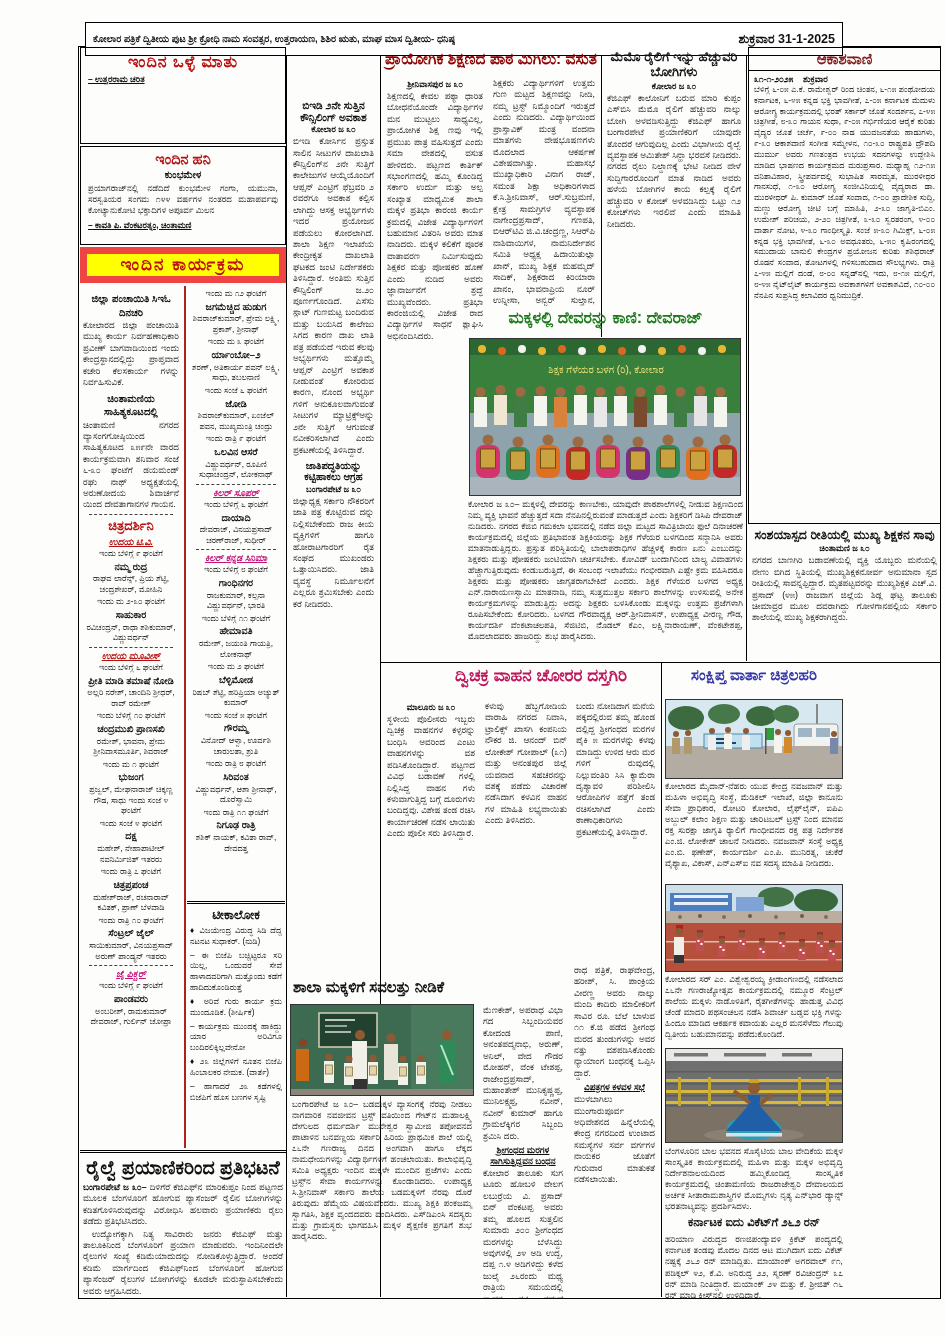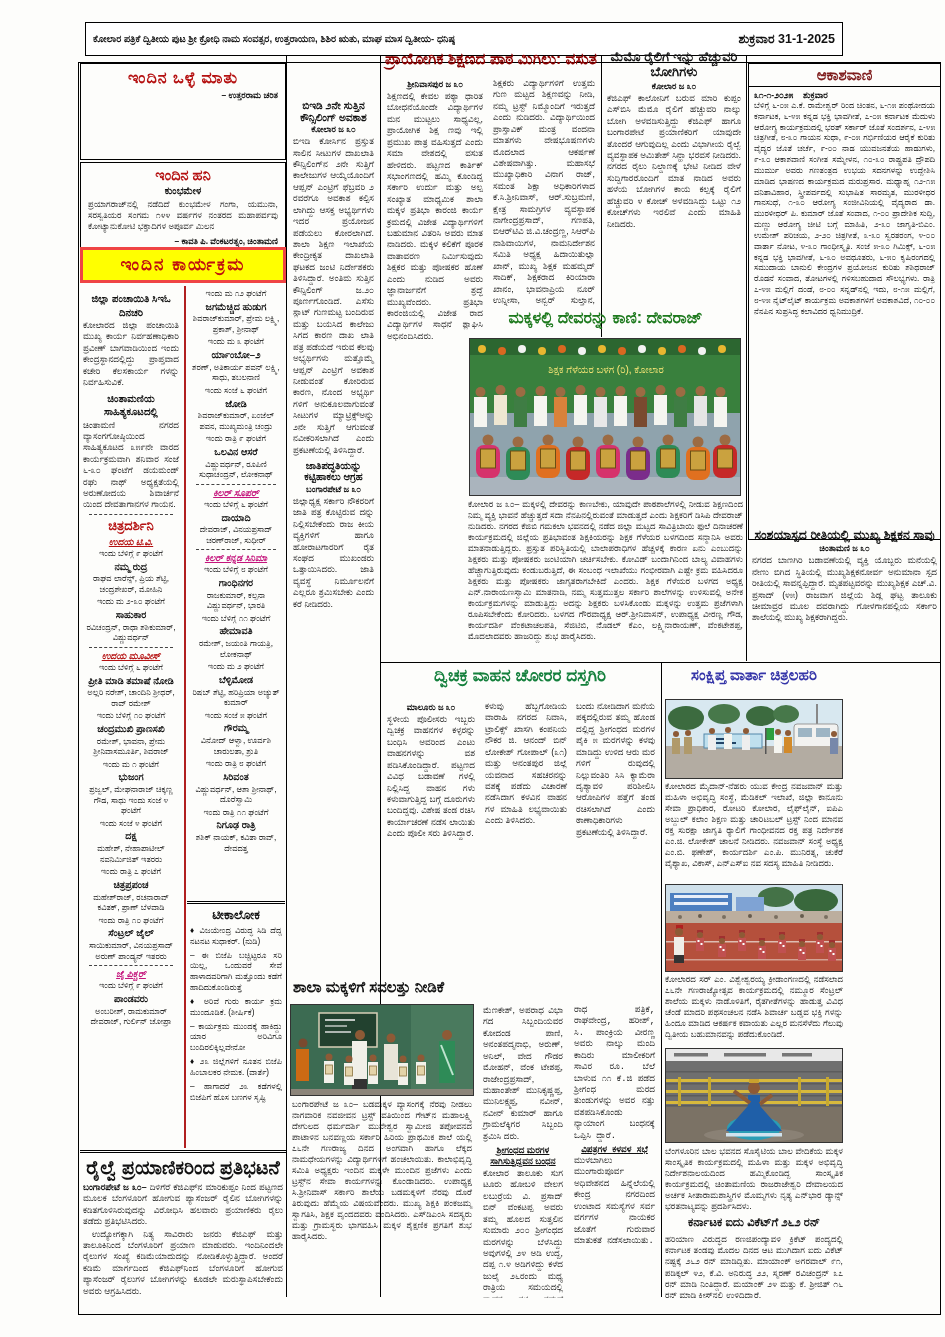--- a/index.html
+++ b/index.html
@@ -1,30 +1,30 @@
 <!DOCTYPE html>
 <html><head>
 <meta charset="utf-8">
 <style>
   html,body{margin:0;padding:0;}
   body{width:945px;height:1337px;position:relative;background:#fdfdfb;
        font-family:"Liberation Sans","DejaVu Sans",sans-serif;color:#111;}
   *{box-sizing:border-box;}
   .blk{position:absolute;overflow:hidden;}
-  .frame{border:1.6px solid #000;margin-top:16px;}
+  .frame{border:1.6px solid #000;}
   .vrule{position:absolute;background:#000;width:1px;}
   .vrule.red{background:#b02020;width:1.5px;}
   .hrule{position:absolute;background:#000;height:1px;}
   .j{font-size:8.8px;line-height:1.3;text-align:justify;}
   .sm{font-size:8.2px;line-height:1.32;text-align:justify;}
   .dl{font-size:8.4px;font-weight:bold;text-align:center;margin:1px 0;}
-  .attr{font-size:8.4px;font-weight:bold;text-align:right;margin-top:3px;}
+  .attr{font-size:8.4px;font-weight:bold;margin-top:3px;text-decoration:underline;}
   .red-head{color:#b51111;font-weight:bold;text-align:center;}
   .box-head{font-size:16px;letter-spacing:1px;margin:4px 0 2px;}
-  .banner{background:#ffff00;border:3px solid #ef4444;display:flex;align-items:center;justify-content:center;}
+  .banner{background:#ffff00;border:7px solid #ef4444;display:flex;align-items:center;justify-content:center;}
   .banner span{color:#c01010;font-weight:bold;font-size:17px;letter-spacing:2px;}
   .prog-head{font-size:10px;font-weight:bold;text-align:center;line-height:1.35;margin:3px 0 1px;}
   .chan{font-weight:bold;text-align:center;font-size:9.3px;text-decoration:underline;margin:3px 0 1px;font-style:italic;}
   .chan.red{color:#b51111;} .chan.pink{color:#c4157c;}
   .time{font-size:8.2px;text-align:center;line-height:1.3;}
   .mtitle{font-size:9.5px;font-weight:bold;text-align:center;line-height:1.35;margin:1px 0;}
   .cast{font-size:8.2px;text-align:center;line-height:1.28;margin-bottom:2px;}
   .dash{border-top:1.4px dashed #444;margin:3px 6px;}
   .headline{font-weight:bold;text-align:center;line-height:1.15;}
   .usub{font-size:8.8px;font-weight:bold;text-decoration:underline;text-align:center;margin:3px 0 1px;}
@@ -229,21 +229,21 @@
       <use href="#se" x="96" y="98" fill="#c62828"></use>
       <use href="#se" x="126" y="96" fill="#d6336c"></use>
       <use href="#se" x="156" y="98" fill="#7b2d8b"></use>
       <use href="#se" x="186" y="96" fill="#2e8b57"></use>
       <use href="#se" x="216" y="98" fill="#e07020"></use>
       <use href="#se" x="243" y="96" fill="#c62828"></use>
   </svg>
 </div>
 <div class="blk caption" style="left:466px;top:499px;width:279px;height:162px;padding:0 2px;">ಕೋಲಾರ ಜ ೩೦– ಮಕ್ಕಳಲ್ಲಿ ದೇವರನ್ನು ಕಾಣಬೇಕು, ಯಾವುದೇ ಪಾಠಶಾಲೆಗಳಲ್ಲಿ ನೀಡುವ ಶಿಕ್ಷಣದಿಂದ ನಿಮ್ಮ ವ್ಯಕ್ತಿ ಭಾವನೆ ಹೆಚ್ಚುತ್ತದೆ ಸದಾ ನೆನಪಿನಲ್ಲಿರುವಂತೆ ಮಾಡುತ್ತದೆ ಎಂದು ಶಿಕ್ಷಕರಿಗೆ ಡಿಸಿಪಿ ದೇವರಾಜ್ ನುಡಿದರು. ನಗರದ ಕೆಜಿಬಿ ಗಮಕಲಾ ಭವನದಲ್ಲಿ ನಡೆದ ಜಿಲ್ಲಾ ಮಟ್ಟದ ಸಾವಿತ್ರಿಬಾಯಿ ಫುಲೆ ದಿನಾಚರಣೆ ಕಾರ್ಯಕ್ರಮದಲ್ಲಿ ಜಿಲ್ಲೆಯ ಪ್ರತಿಭಾವಂತ ಶಿಕ್ಷಕಿಯರನ್ನು ಶಿಕ್ಷಕ ಗೆಳೆಯರ ಬಳಗದಿಂದ ಸನ್ಮಾನಿಸಿ ಅವರು ಮಾತನಾಡುತ್ತಿದ್ದರು. ಪ್ರಸ್ತುತ ಪರಿಸ್ಥಿತಿಯಲ್ಲಿ ಬಾಲಾಪರಾಧಿಗಳ ಹೆಚ್ಚಳಕ್ಕೆ ಕಾರಣ ಏನು ಎಂಬುದನ್ನು ಶಿಕ್ಷಕರು ಮತ್ತು ಪೋಷಕರು ಜಂಟಿಯಾಗಿ ಚರ್ಚಿಸಬೇಕು. ಕೋವಿಡ್ ಬಂದಾಗಿನಿಂದ ಬಾಲ್ಯ ವಿವಾಹಗಳು ಹೆಚ್ಚಾಗುತ್ತಿರುವುದು ಕಂಡುಬರುತ್ತಿದೆ, ಈ ಸಂಬಂಧ ಇಲಾಖೆಯು ಗಂಭೀರವಾಗಿ ಎಷ್ಟೇ ಕ್ರಮ ವಹಿಸಿದರೂ ಶಿಕ್ಷಕರು ಮತ್ತು ಪೋಷಕರು ಜಾಗೃತರಾಗಬೇಕಿದೆ ಎಂದರು. ಶಿಕ್ಷಕ ಗೆಳೆಯರ ಬಳಗದ ಅಧ್ಯಕ್ಷ ಎನ್.ನಾರಾಯಣಸ್ವಾಮಿ ಮಾತನಾಡಿ, ನಮ್ಮ ಸುತ್ತಮುತ್ತಲ ಸರ್ಕಾರಿ ಶಾಲೆಗಳನ್ನು ಉಳಿಸುವಲ್ಲಿ ಅನೇಕ ಕಾರ್ಯಕ್ರಮಗಳನ್ನು ಮಾಡುತ್ತಿದ್ದು ಅದನ್ನು ಶಿಕ್ಷಕರು ಬಳಸಿಕೊಂಡು ಮಕ್ಕಳನ್ನು ಉತ್ತಮ ಪ್ರಜೆಗಳಾಗಿ ರೂಪಿಸಬೇಕೆಂದು ಕೋರಿದರು. ಬಳಗದ ಗೌರವಾಧ್ಯಕ್ಷ ಆರ್.ಶ್ರೀನಿವಾಸನ್, ಉಪಾಧ್ಯಕ್ಷ ವೀರಣ್ಣ ಗೌಡ, ಕಾರ್ಯದರ್ಶಿ ವೆಂಕಟಾಚಲಪತಿ, ಸೆಜಿಟಿಬಿ, ನೆೊಡಲ್ ಕೆಎಂ, ಲಕ್ಷ್ಮಿನಾರಾಯಣ್, ವೆಂಕಟೇಶಪ್ಪ, ಮೊದಲಾದವರು ಹಾಜರಿದ್ದು ಶುಭ ಹಾರೈಸಿದರು.</div>
 
-<div class="blk headline" style="left:383px;top:666px;width:274px;height:30px;color:#15803d;font-size:17px;">ದ್ವಿಚಕ್ರ ವಾಹನ ಚೋರರ ದಸ್ತಗಿರಿ</div>
+<div class="blk headline" style="left:404px;top:666px;width:274px;height:30px;color:#be185d;font-size:17px;">ದ್ವಿಚಕ್ರ ವಾಹನ ಚೋರರ ದಸ್ತಗಿರಿ</div>
 <div class="blk" style="left:384px;top:700px;width:94px;height:276px;padding:1px 3px;">
   <div class="dl">ಮಾಲೂರು ಜ ೩೦</div>
   <div class="j">ಸ್ಥಳೀಯ ಪೊಲೀಸರು ಇಬ್ಬರು ದ್ವಿಚಕ್ರ ವಾಹನಗಳ ಕಳ್ಳರನ್ನು ಬಂಧಿಸಿ ಅವರಿಂದ ಎಂಟು ವಾಹನಗಳನ್ನು ವಶ ಪಡಿಸಿಕೊಂಡಿದ್ದಾರೆ. ಪಟ್ಟಣದ ವಿವಿಧ ಬಡಾವಣೆ ಗಳಲ್ಲಿ ನಿಲ್ಲಿಸಿದ್ದ ವಾಹನ ಗಳು ಕಳುವಾಗುತ್ತಿದ್ದ ಬಗ್ಗೆ ದೂರುಗಳು ಬಂದಿದ್ದವು. ವಿಶೇಷ ತಂಡ ರಚಿಸಿ ಕಾರ್ಯಾಚರಣೆ ನಡೆಸ ಲಾಯಿತು ಎಂದು ಪೊಲೀ ಸರು ತಿಳಿಸಿದ್ದಾರೆ.</div>
 </div>
 <div class="blk j" style="left:482px;top:700px;width:88px;height:276px;padding:1px 3px;">ಕಳುವು ಹೆಬ್ಬಗೋಡಿಯ ವಾರಾಹಿ ನಗರದ ನಿವಾಸಿ, ಟ್ರಾಲಿಕ್ಸ್ ಖಾಸಗಿ ಕಂಪನಿಯ ನೌಕರ ಜಿ. ಆನಂದ್ ಬಿನ್ ಲೋಕೇಶ್ ಗೋಪಾಲ್ (೩೧) ಮತ್ತು ಅನಂತಪುರ ಜಿಲ್ಲೆ ಯವನಾದ ಸಹಚರನನ್ನು ವಶಕ್ಕೆ ಪಡೆದು ವಿಚಾರಣೆ ನಡೆಸಿದಾಗ ಕಳವಿನ ವಾಹನ ಗಳ ಮಾಹಿತಿ ಲಭ್ಯವಾಯಿತು ಎಂದು ತಿಳಿಸಿದರು.</div>
 <div class="blk j" style="left:573px;top:700px;width:85px;height:276px;padding:1px 3px;">ಬಂದು ನೋಡಿದಾಗ ಮನೆಯ ಪಕ್ಕದಲ್ಲಿರುವ ತಮ್ಮ ಹೊಂಡ ದಲ್ಲಿದ್ದ ಶ್ರೀಗಂಧದ ಮರಗಳ ಪೈಕಿ ೫ ಮರಗಳನ್ನು ಕಳವು ಮಾಡಿದ್ದು ಉಳಿದ ಆರು ಮರ ಗಳಿಗೆ ರುವುದಲ್ಲಿ ನಿಲ್ಲುವಂತಿರಿ ಸಿಸಿ ಕ್ಯಾಮೆರಾ ದೃಶ್ಯಾವಳಿ ಪರಿಶೀಲಿಸಿ ಆರೋಪಿಗಳ ಪತ್ತೆಗೆ ತಂಡ ರಚಿಸಲಾಗಿದೆ ಎಂದು ಠಾಣಾಧಿಕಾರಿಗಳು ಪ್ರಕಟಣೆಯಲ್ಲಿ ತಿಳಿಸಿದ್ದಾರೆ.</div>
 
 <div class="blk headline" style="left:289px;top:978px;width:236px;height:24px;font-size:15px;text-align:left;padding-left:4px;">ಶಾಲಾ ಮಕ್ಕಳಿಗೆ ಸವಲತ್ತು ನೀಡಿಕೆ</div>
 <div class="blk" style="left:290px;top:1004px;width:184px;height:92px;border:1px solid #333;">
   <svg viewBox="0 0 184 92" width="184" height="92">
@@ -283,21 +283,21 @@
     <rect y="84" width="184" height="8" fill="#8c857a"></rect>
   </svg>
 </div>
 <div class="blk caption" style="left:290px;top:1099px;width:184px;height:198px;padding:0 2px;">ಬಂಗಾರಪೇಟೆ ಜ ೩೦– ಬಡಮಕ್ಕಳ ವ್ಯಾಸಂಗಕ್ಕೆ ನೆರವು ನೀಡಲು ನಾಗವಾರಿಕ ನವಜೀವನ ಟ್ರಸ್ಟ್ ವತಿಯಿಂದ ಗೇಟ್‌ನ ಮಹಾಲಕ್ಷ್ಮಿ ದೇಗುಲದ ಧರ್ಮದರ್ಶಿ ಮುನೇಶ್ವರ ಸ್ವಾಮೀಜಿ ತಪೋವನದ ಪಾಟಾಳಿನ ಬನವಣ್ಣಯ ಸರ್ಕಾರಿ ಹಿರಿಯ ಪ್ರಾಥಮಿಕ ಶಾಲೆ ಯಲ್ಲಿ ೭೬ನೇ ಗಣರಾಜ್ಯ ದಿನದ ಅಂಗವಾಗಿ ಹಾಗೂ ಲೆಕ್ಕದ ನಾಮಧೇಯಗಳನ್ನು ವಿದ್ಯಾರ್ಥಿಗಳಿಗೆ ಹಂಚಲಾಯಿತು. ಕಾಲಾಭಿವೃದ್ಧಿ ಸಮಿತಿ ಅಧ್ಯಕ್ಷರು ಇಂದಿನ ಮಕ್ಕಳೇ ಮುಂದಿನ ಪ್ರಜೆಗಳು ಎಂದು ಟ್ರಸ್ಟ್‌ನ ಸೇವಾ ಕಾರ್ಯಗಳನ್ನು ಕೊಂಡಾಡಿದರು. ಉಪಾಧ್ಯಕ್ಷ ಸಿ.ಶ್ರೀನಿವಾಸ್ ಸರ್ಕಾರಿ ಶಾಲೆಯ ಬಡಮಕ್ಕಳಿಗೆ ನೆರವು ದೊರೆ ತಿರುವುದು ಹೆಮ್ಮೆಯ ವಿಷಯವೆಂದರು. ಮುಖ್ಯ ಶಿಕ್ಷಕಿ ಪಂಕಜಮ್ಮ ಸ್ವಾಗತಿಸಿ, ಶಿಕ್ಷಕ ವೃಂದದವರು ವಂದಿಸಿದರು. ಎಸ್‌ಡಿಎಂಸಿ ಸದಸ್ಯರು ಮತ್ತು ಗ್ರಾಮಸ್ಥರು ಭಾಗವಹಿಸಿ ಮಕ್ಕಳ ಶೈಕ್ಷಣಿಕ ಪ್ರಗತಿಗೆ ಶುಭ ಹಾರೈಸಿದರು.</div>
 
 <div class="blk" style="left:480px;top:1004px;width:86px;height:294px;padding:1px 3px;">
   <div class="j">ಮೆಣಕೇಶ್, ಅಪರಾಧ ವಿಭಾ ಗದ ಸಿಬ್ಬಂದಿಯವರ ಕೋದಂಡ ಪಾಣಿ, ಅನಂತಪದ್ಮನಾಭಿ, ಅರುಣ್, ಅನಿಲ್, ವೇದ ಗೌಡರ ಮೋಹನ್, ವೆಂಕ ಟೇಶಪ್ಪ, ರಾಜೇಂದ್ರಪ್ರಸಾದ್, ಮಹಾಂತೇಶ್ ಮುನಿಕೃಷ್ಣಪ್ಪ, ಮುನಿಲಕ್ಷ್ಮಪ್ಪ, ನವೀನ್, ನವೀನ್ ಕುಮಾರ್ ಹಾಗೂ ಗ್ರಾಮಲೆಕ್ಕಿಗರ ಸಿಬ್ಬಂದಿ ಶ್ರಮಿಸಿ ದರು.</div>
   <div class="usub">ಶ್ರೀಗಂಧದ ಮರಗಳ ಸಾಗಿಸುತ್ತಿದ್ದವನ ಬಂಧನ</div>
   <div class="j">ಕೋಲಾರ ತಾಲೂಕು ಸುಗ ಟೂರು ಹೋಬಳಿ ವೇಲಗ ಲಬುರ್ರೆಯ ವಿ. ಪ್ರಸಾದ್ ಬಿನ್ ವೆಂಕಟಪ್ಪ ಅವರು ತಮ್ಮ ಹೊಲದ ಸುತ್ತಲಿನ ಸುಮಾರು ೨೦೦ ಶ್ರೀಗಂಧದ ಮರಗಳನ್ನು ಬೆಳೆಸಿದ್ದು ಅವುಗಳಲ್ಲಿ ೨೪ ಅಡಿ ಉದ್ದ, ದಪ್ಪ ೧.೪ ಅಡಿಗಳಿದ್ದು ಕಳೆದ ಜುಲೈ ೨೬ರಂದು ಮಧ್ಯ ರಾತ್ರಿಯ ಸಮಯದಲ್ಲಿ ವಾಹನ ಗಳ ನಡುವೆ ಜಾಣ್ಮೆಯಾಗಿದ್ದು ಮನೆಯಿಂದ ಹೊರಗಡೆ</div>
 </div>
-<div class="blk" style="left:571px;top:1004px;width:87px;height:294px;padding:1px 3px;font-family:Liberation Mono, monospace;">
+<div class="blk" style="left:571px;top:964px;width:87px;height:294px;padding:1px 3px;">
   <div class="j">ರಾಧ ಪತ್ರಿಕೆ, ರಾಘವೇಂದ್ರ, ಹರೀಶ್, ಸಿ. ಪಾಂಕ್ರಿಯ ವೀರಣ್ಣ ಅವರು ನಾಲ್ಕು ಮಂದಿ ಕಾದಿರು ಮಾಲೀಕರಿಗೆ ಸಾವಿರ ರೂ. ಬೆಲೆ ಬಾಳುವ ೧೧ ಕೆ.ಜಿ ಪಡೆದ ಶ್ರೀಗಂಧ ಮರದ ತುಂಡುಗಳನ್ನು ಅವರ ನತ್ತು ವಶಪಡಿಸಿಕೊಂಡು ನ್ಯಾಯಾಂಗ ಬಂಧನಕ್ಕೆ ಒಪ್ಪಿಸಿ ದ್ದಾರೆ.</div>
   <div class="usub">ವಿಪತ್ರಗಳ ಕಳವಳ ಸಭೆ</div>
   <div class="j">ಮುಳಬಾಗಿಲು ಮುಂಗಾರುಪೂರ್ವ ಅಧಿವೇಶನದ ಹಿನ್ನೆಲೆಯಲ್ಲಿ ಕೇಂದ್ರ ನಗರದಿಂದ ಉಂಟಾದ ಸಮಸ್ಯೆಗಳ ಸರ್ವ ವರ್ಗಗಳ ನಾಯಕರ ಜೊತೆಗೆ ಗುರುವಾರ ಮಾತುಕತೆ ನಡೆಸಲಾಯಿತು.</div>
 </div>
 
 <div class="blk" style="left:80px;top:1150px;width:206px;height:148px;border-top:3px double #000;padding:2px 3px;">
   <div class="headline" style="font-size:19px;margin:2px 0 3px;">ರೈಲ್ವೆ ಪ್ರಯಾಣಿಕರಿಂದ ಪ್ರತಿಭಟನೆ</div>
   <div class="j"><span style="font-weight:bold;">ಬಂಗಾರಪೇಟೆ ಜ ೩೦–</span> <span>ದಿಳಿಗೆರೆ ಕೆಜಿಎಫ್‌ನ ಮಾರಿಕುಪ್ಪಂ ನಿಂದ ಪಟ್ಟಣದ ಮೂಲಕ ಬೆಂಗಳೂರಿಗೆ ಹೋಗುವ ಪ್ಯಾಸೆಂಜರ್ ರೈಲಿನ ಬೋಗಿಗಳನ್ನು ಕಡಿತಗೊಳಿಸಿರುವುದನ್ನು ವಿರೋಧಿಸಿ ಹಲವಾರು ಪ್ರಯಾಣಿಕರು ರೈಲು ತಡೆದು ಪ್ರತಿಭಟಿಸಿದರು.</span></div>
   <div class="j" style="text-indent:9px;margin-top:1px;">ಉದ್ಯೋಗಕ್ಕಾಗಿ ನಿತ್ಯ ಸಾವಿರಾರು ಜನರು ಕೆಜಿಎಫ್ ಮತ್ತು ತಾಲೂಕಿನಿಂದ ಬೆಂಗಳೂರಿಗೆ ಪ್ರಯಾಣ ಮಾಡುವರು. ಇಂದಿನಿಂದಲೇ ರೈಲುಗಳ ಸಂಖ್ಯೆ ಕಡಿಮೆಯಾದುದನ್ನು ನೋಡಿಕೊಳ್ಳುತ್ತಿದ್ದಾರೆ. ಅಂದರೆ ಕಡಿಮೆ ಮಾರ್ಗದಿಂದ ಕೆಜಿಎಫ್‌ನಿಂದ ಬೆಂಗಳೂರಿಗೆ ಹೋಗುವ ಪ್ಯಾಸೆಂಜರ್ ರೈಲುಗಳ ಬೋಗಿಗಳನ್ನು ಕೂಡಲೇ ಮರುಸ್ಥಾಪಿಸಬೇಕೆಂದು ಅವರು ಆಗ್ರಹಿಸಿದರು.</div>
 </div>

